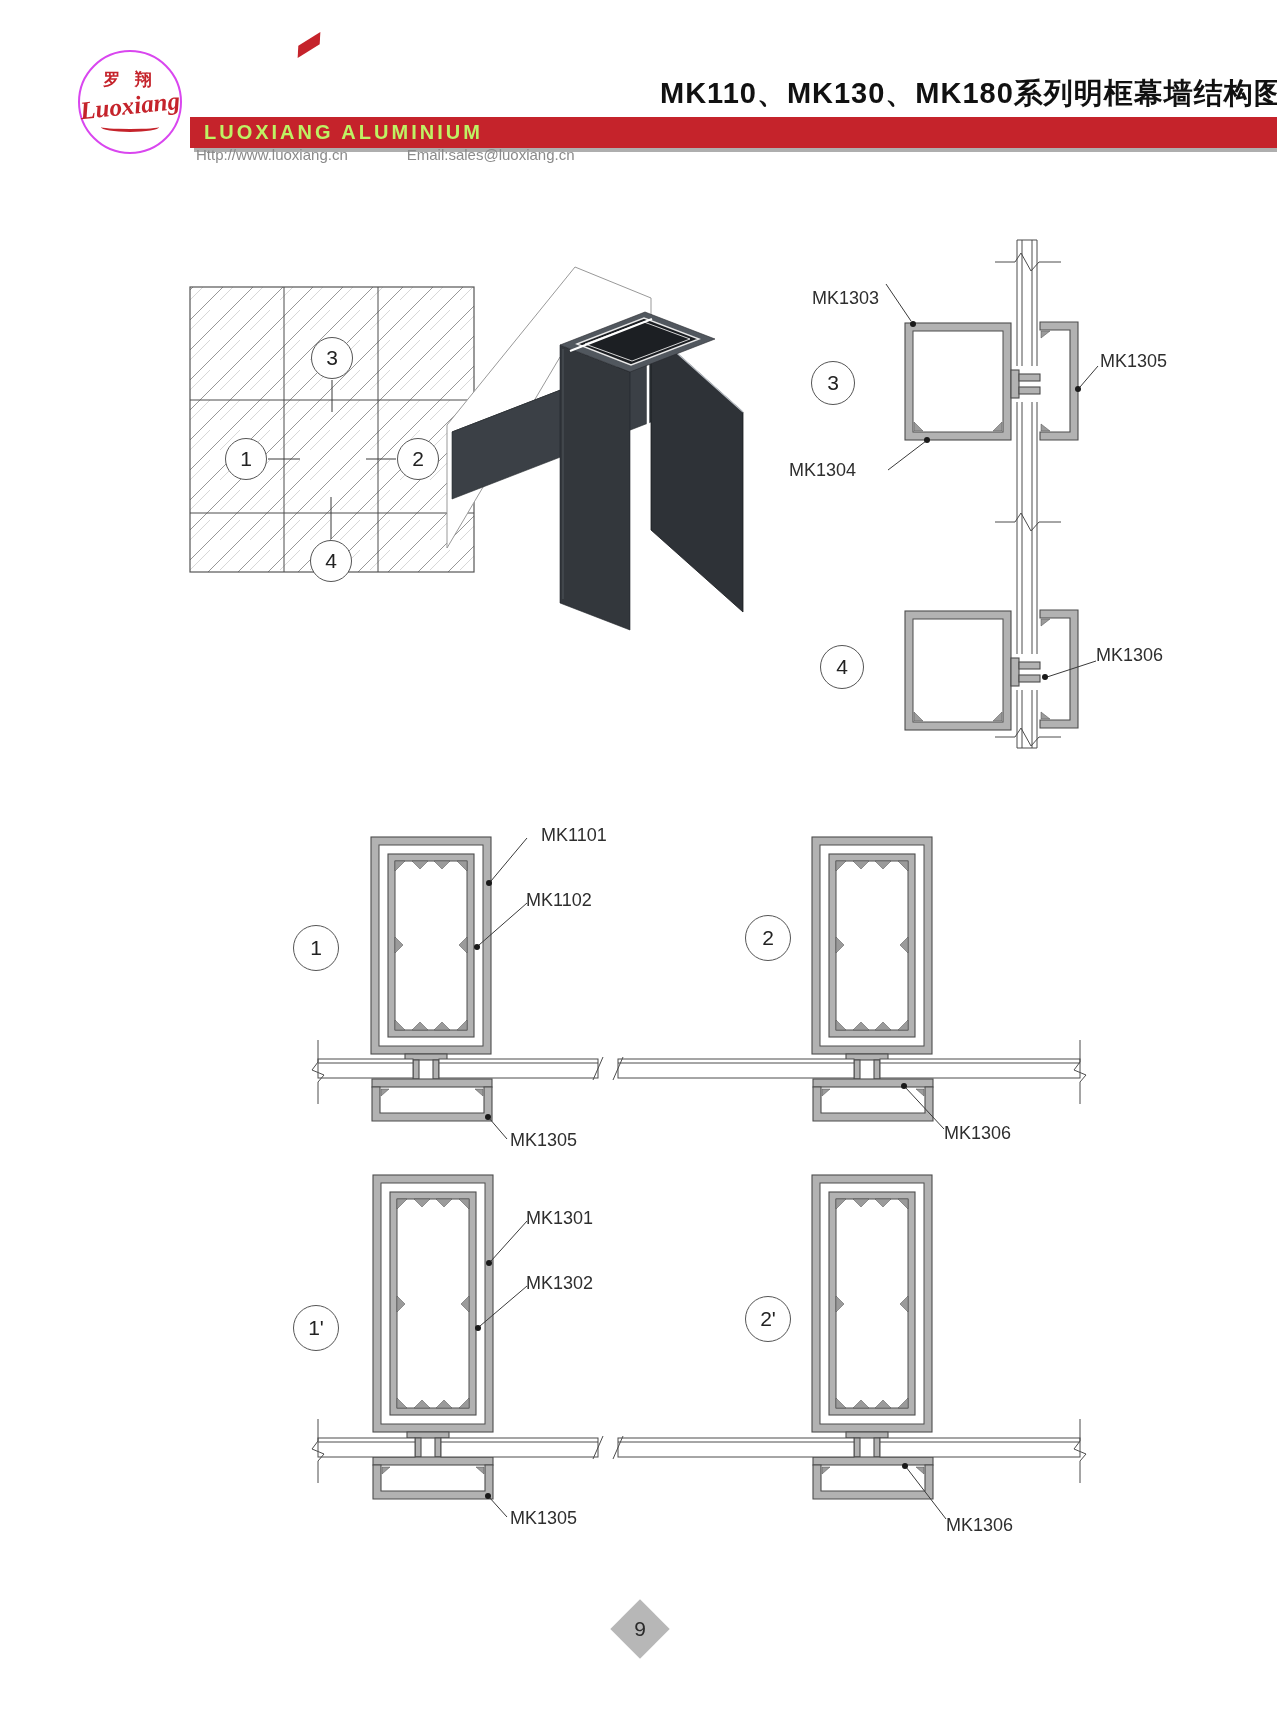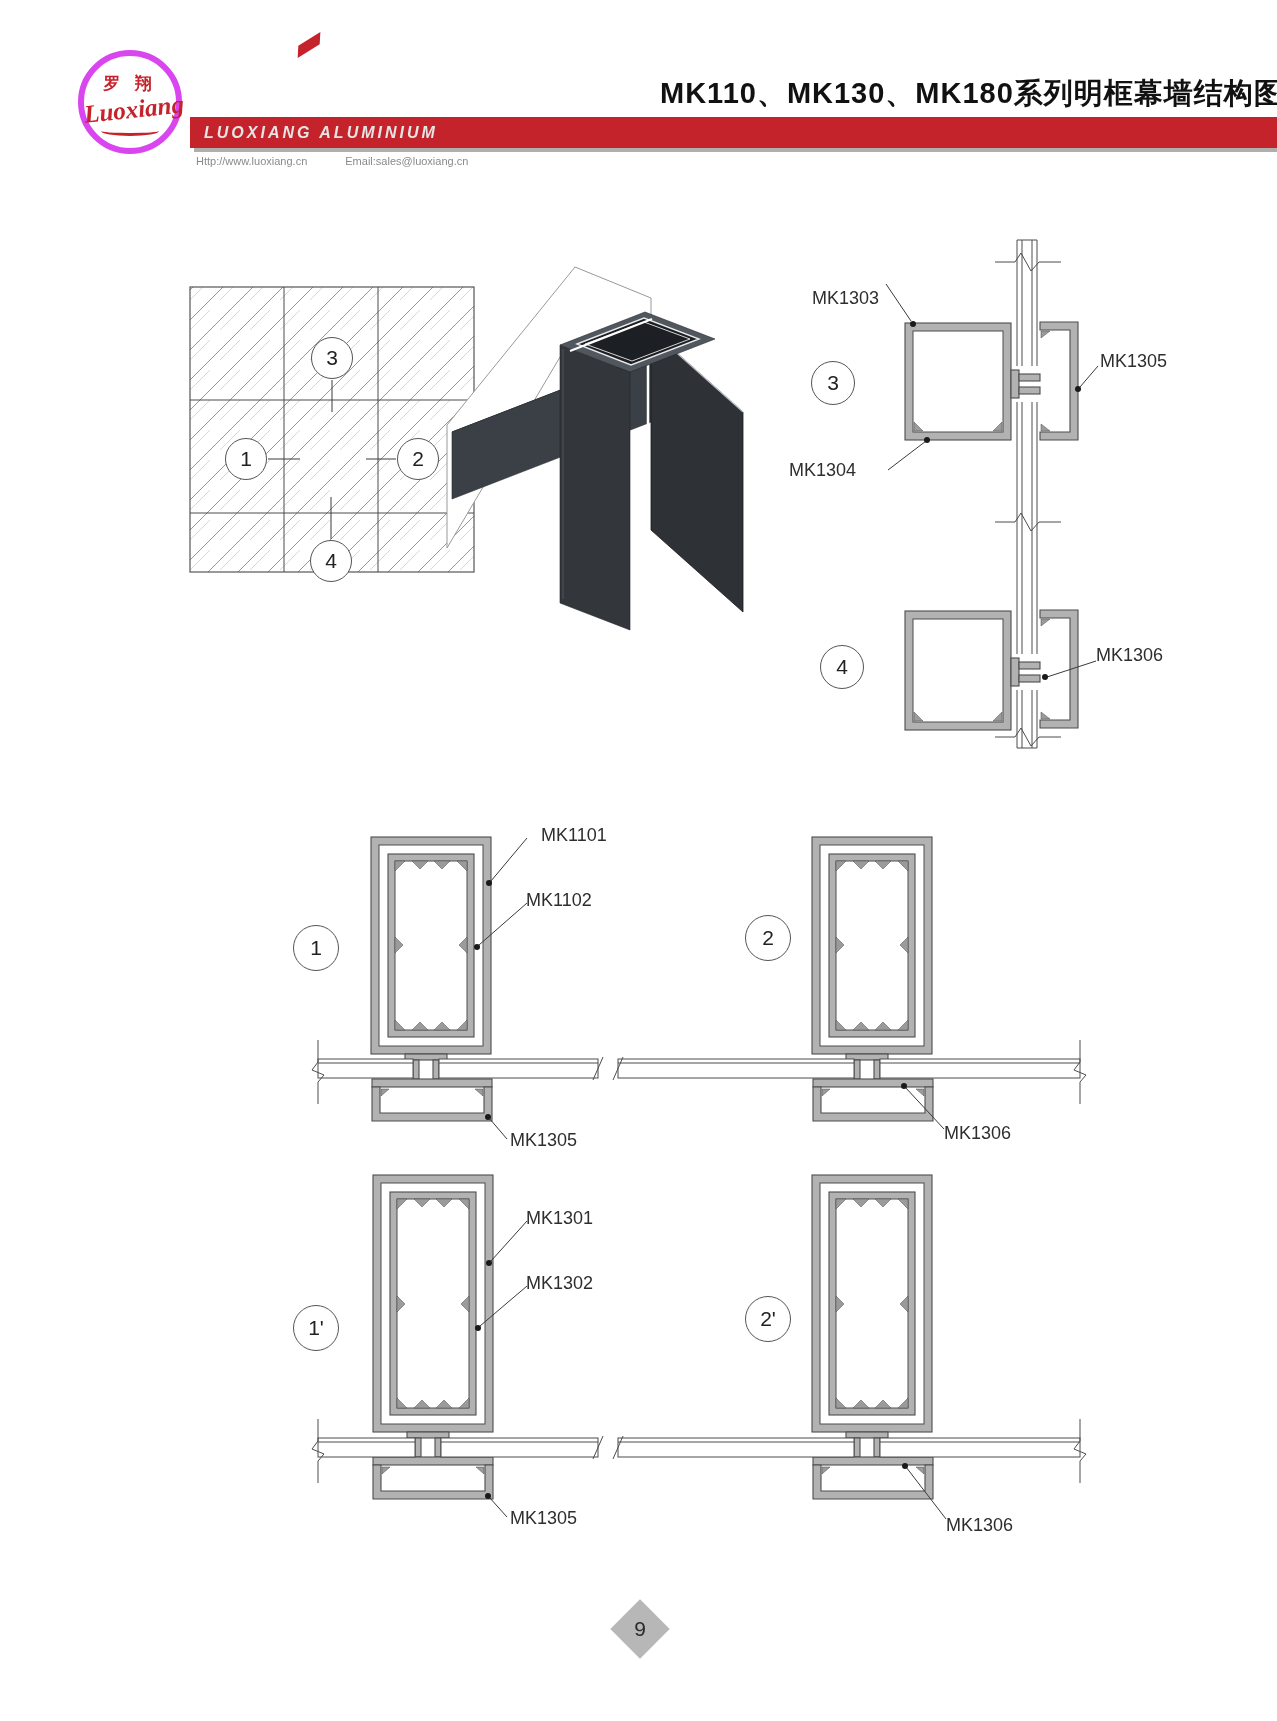--- a/index.html
+++ b/index.html
@@ -1,36 +1,36 @@
 <!DOCTYPE html>
 <html><head>
 <meta charset="utf-8">
 <style>
   html,body{margin:0;padding:0;background:#e8e8e8;}
   .page{position:relative;width:1277px;height:1721px;background:#ffffff;overflow:hidden;
         font-family:"Liberation Sans",sans-serif;}
   
-  .logo{position:absolute;left:78px;top:50px;width:104px;height:104px;border:6px solid #d946ef;
+  .logo{position:absolute;left:78px;top:50px;width:104px;height:104px;border:2px solid #d946ef;
         border-radius:50%;box-sizing:border-box;text-align:center;background:#fff;}
   .logo-cn{margin-top:16px;font-size:17px;font-weight:bold;color:#c5232b;letter-spacing:5px;}
   .logo-script{margin-top:1px;font-family:"Liberation Serif",serif;font-style:italic;
         font-size:25px;font-weight:bold;color:#c5232b;transform:rotate(-6deg);}
   .logo-swoosh{margin:2px auto 0;width:58px;height:7px;border-bottom:3px solid #c5232b;border-radius:50%;}
   .company-cn{position:absolute;left:196px;top:44px;font-size:52px;font-weight:800;color:#111;
         letter-spacing:9px;line-height:1;}
   .red-accent{position:absolute;left:296px;top:40px;width:26px;height:10px;background:#c5232b;
         transform:rotate(-32deg) skewX(-35deg);}
   .title-cn{position:absolute;left:660px;top:74px;font-size:29px;font-weight:700;color:#111;
         letter-spacing:1px;white-space:nowrap;}
   .red-bar{position:absolute;left:190px;top:117px;width:1087px;height:31px;background:#c5232b;
         box-shadow:4px 4px 0 #aeaeae;display:flex;align-items:center;justify-content:space-between;
         box-sizing:border-box;padding:0 12px 0 14px;}
-  .company-en{color:#e5e5e5;font-size:16px;font-weight:700;letter-spacing:3px;white-space:nowrap;font-style:italic;}
+  .company-en{color:#bef264;font-size:20px;font-weight:700;letter-spacing:3px;white-space:nowrap;}
   .title-en{color:#fff;font-size:15.5px;white-space:nowrap;}
-  .contact{position:absolute;left:196px;top:155px;color:#8a8a8a;font-size:11px;display:flex;gap:38px;}
+  .contact{position:absolute;left:196px;top:146px;color:#8a8a8a;font-size:15px;display:flex;gap:59px;}
   
   svg.drawing{position:absolute;left:0;top:0;}
   .prof-band{fill:#b2b2b2;stroke:#4d4d4d;stroke-width:1.1;}
   .prof-hole{fill:#ffffff;stroke:#4d4d4d;stroke-width:1;}
   .ln{stroke:#4d4d4d;stroke-width:1;fill:none;}
   .glass{fill:#ffffff;stroke:#4d4d4d;stroke-width:1;}
   .leader{stroke:#3a3a3a;stroke-width:1;fill:none;}
   .dot{fill:#1a1a1a;}
   .notch{fill:#9b9b9b;stroke:#4d4d4d;stroke-width:0.5;}
   

